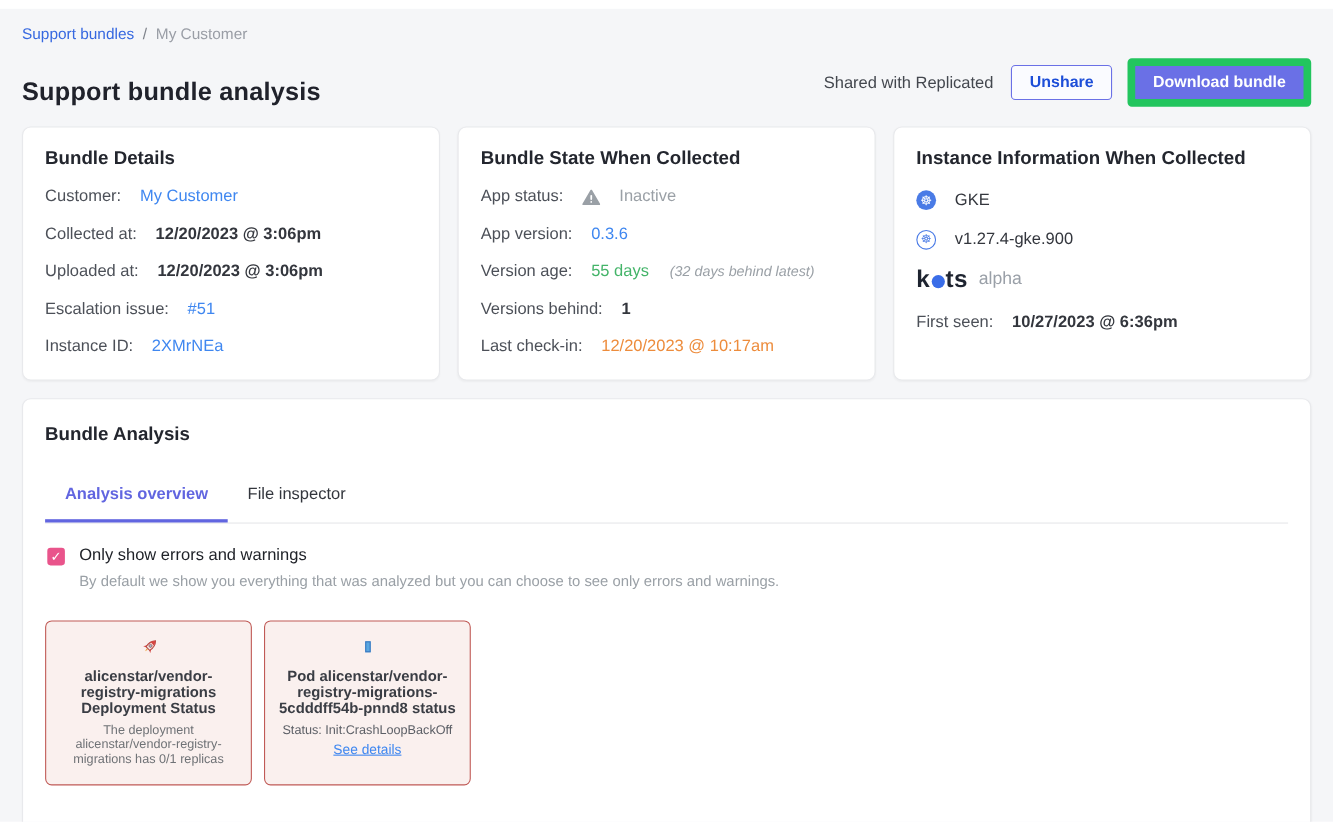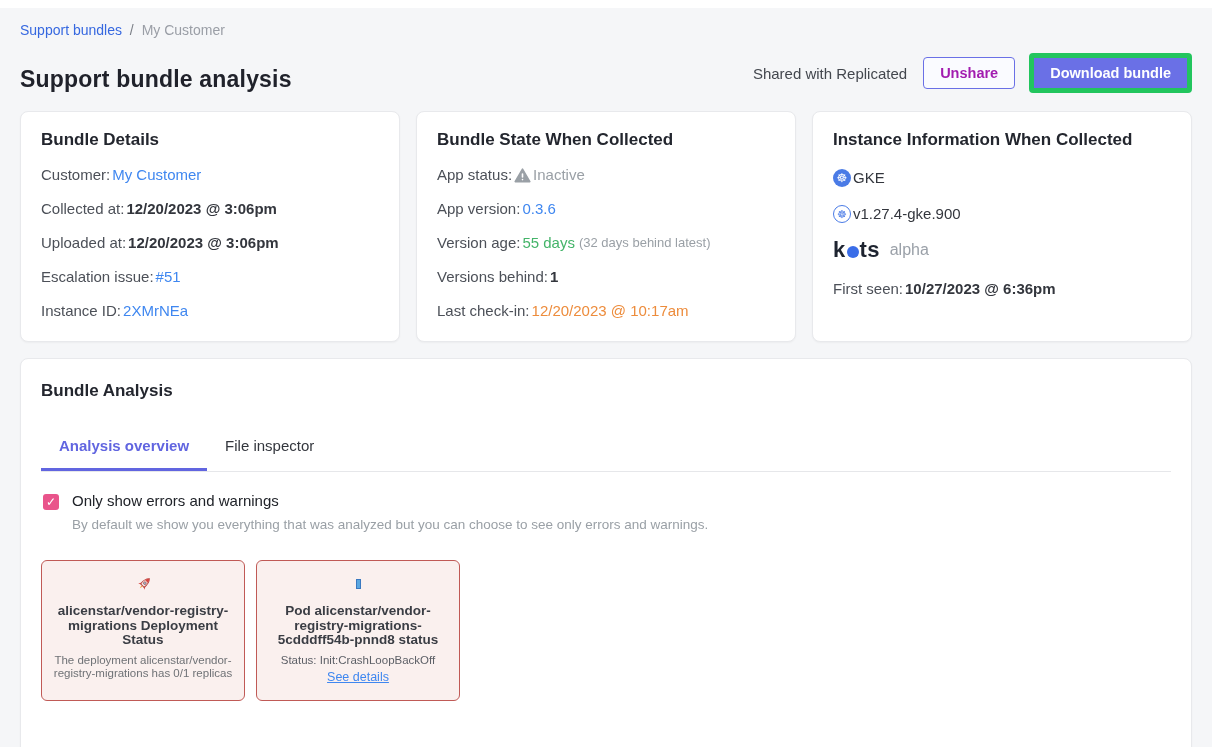--- a/index.html
+++ b/index.html
@@ -17,37 +17,37 @@
   .breadcrumb { margin-top: 14px; font-size: 14px; color: #9a9ea6; }
   .breadcrumb .crumb-link { color: #3668e0; cursor: pointer; }
   .breadcrumb .sep { margin: 0 4px; color: #7b7f87; }
 
   
   .header { display: flex; align-items: flex-end; justify-content: space-between; margin-top: 15px; }
   .page-title { font-size: 23px; font-weight: bold; color: #20222b; letter-spacing: 0.2px; }
   .header-right { display: flex; align-items: center; gap: 14px; }
   .shared-text { font-size: 15px; color: #43474e; margin-right: 2px; }
   .btn { font-size: 14.5px; font-weight: bold; border-radius: 4px; padding: 7px 16px; cursor: pointer; font-family: inherit; }
-  .btn-outline { color: #a21caf; background: #fafbff; border: 1px solid #6a70e6; }
-  .btn-primary { color: #ffffff; background: #6a70e6; border: 5px solid #22c55e; }
+  .btn-outline { color: #1d4ed8; background: #fafbff; border: 1px solid #6a70e6; }
+  .btn-primary { color: #ffffff; background: #6a70e6; border: 7px solid #22c55e; }
 
   
   .cards-row { display: flex; gap: 16px; margin-top: 18px; }
   .card {
     flex: 1; background: #ffffff; border: 1px solid #e8e9ec; border-radius: 8px;
     box-shadow: 0 1px 2px rgba(0,0,0,0.04); padding: 18px 20px; height: 231px; overflow: hidden;
   }
   .card-title { font-size: 17px; font-weight: bold; color: #23262e; }
-  .row { margin-top: 16px; font-size: 15px; color: #4c5058; display: flex; align-items: center; gap: 2px; line-height: 18px; }
+  .row { margin-top: 16px; font-size: 15px; color: #4c5058; display: flex; align-items: center; gap: 17px; line-height: 18px; }
   .link { color: #3f87f0; cursor: pointer; }
   .bold-val { color: #33363d; font-weight: bold; }
   .muted { color: #9aa0a6; }
   .green { color: #44b469; }
   .orange { color: #ed8c3c; }
-  .note { color: #9aa0a6; font-size: 13px; margin-left: 2px; }
+  .note { color: #9aa0a6; font-size: 13px; margin-left: 2px; font-style: italic; }
 
   .icon-circle {
     width: 18px; height: 18px; border-radius: 50%; display: inline-flex;
     align-items: center; justify-content: center; flex: none; font-size: 12px; line-height: 1;
   }
   .k8s-filled { background: #4a7be6; color: #ffffff; }
   .k8s-outline { background: #ffffff; color: #4a7be6; border: 1.5px solid #4a7be6; font-size: 11px; }
 
   .kots-row { margin-top: 14px; display: flex; align-items: center; }
   .kots-logo { font-size: 22px; font-weight: bold; color: #1e2430; letter-spacing: 0.3px; display: inline-flex; align-items: center; }
@@ -68,21 +68,21 @@
   .checkbox {
     width: 16px; height: 16px; background: #e9548b; border-radius: 3px; flex: none;
     color: #ffffff; font-size: 12px; display: flex; align-items: center; justify-content: center;
     margin-top: 2px; cursor: pointer;
   }
   .filter-label { font-size: 15px; color: #202329; }
   .filter-desc { font-size: 13.5px; color: #9aa0a6; margin-top: 8px; }
 
   .error-cards { display: flex; gap: 11px; margin-top: 28px; }
   .error-card {
-    width: 204px; border: 1px solid #c05a56; background: #faf0ee; border-radius: 6px;
+    width: 188px; border: 1px solid #c05a56; background: #faf0ee; border-radius: 6px;
     padding: 12px 10px 15px 10px; text-align: center; cursor: pointer;
   }
   .error-icon-wrap { height: 22px; display: flex; align-items: center; justify-content: center; }
   .pod-glyph { width: 5px; height: 10px; background: #5aa7e0; border: 0.5px solid #3a79c0; display: inline-block; }
   .error-title { font-size: 13.5px; font-weight: bold; color: #3a3d44; line-height: 1.08; margin-top: 9px; word-wrap: break-word; }
   .error-msg { font-size: 11.5px; color: #6f7276; line-height: 1.18; margin-top: 6px; }
   .error-link { font-size: 12.5px; color: #3f87f0; text-decoration: underline; margin-top: 3px; display: inline-block; }
 </style>
 </head>
 <body>

